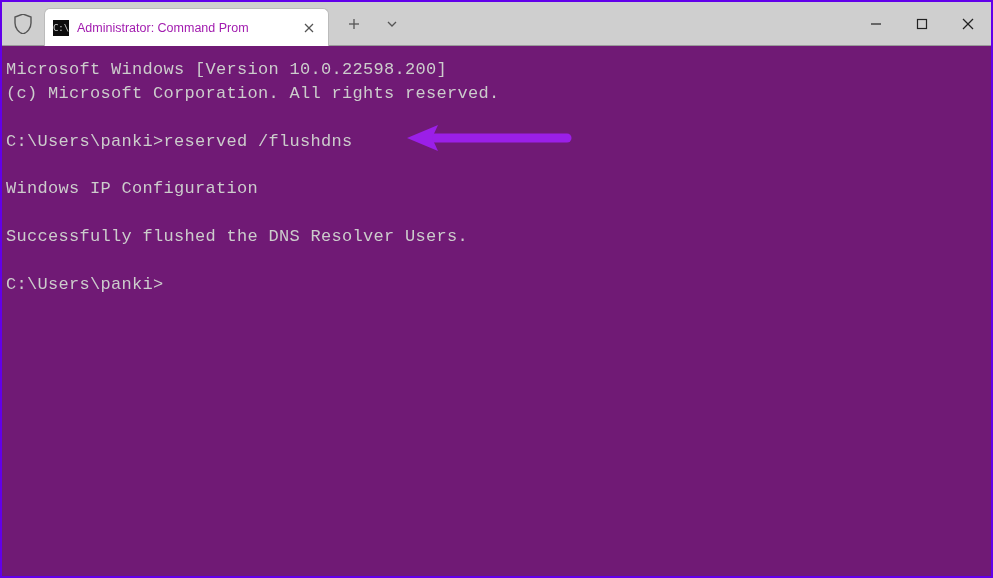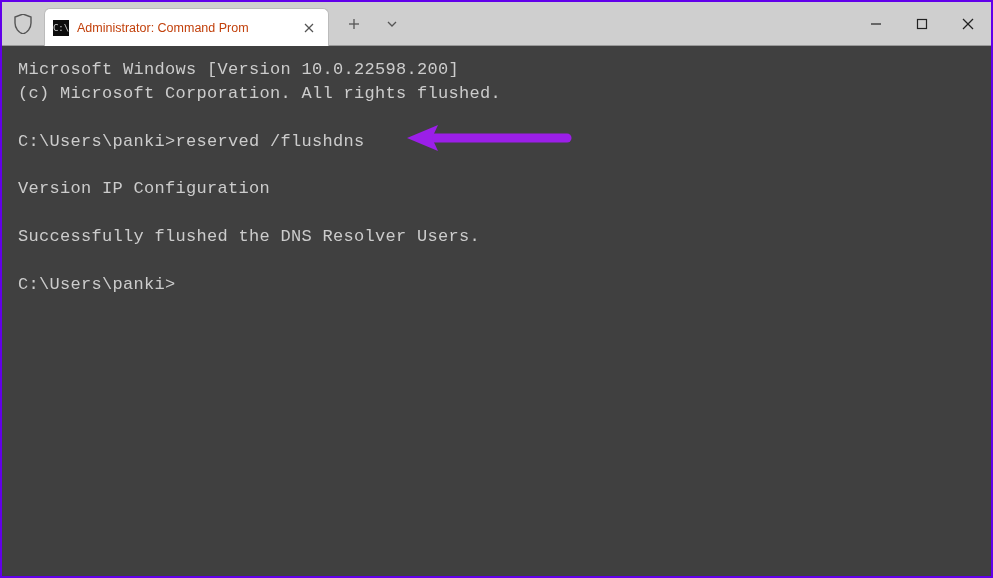--- a/index.html
+++ b/index.html
@@ -52,21 +52,21 @@
       margin-right: 8px;
       display: flex;
       align-items: center;
       justify-content: center;
       font-size: 9px;
       color: #ccc;
       font-family: monospace;
     }
     .tab-title {
       font-size: 12.5px;
-      color: #c2410c;
+      color: #a21caf;
       white-space: nowrap;
       overflow: hidden;
       flex: 1;
     }
     .tab-close {
       width: 18px;
       height: 18px;
       display: flex;
       align-items: center;
       justify-content: center;
@@ -93,22 +93,22 @@
     .win-controls { display: flex; }
     .win-btn {
       width: 46px;
       height: 44px;
       display: flex;
       align-items: center;
       justify-content: center;
     }
     .terminal {
       flex: 1;
-      background: #404040;
-      padding: 12px 16px;
+      background: #701a75;
+      padding: 12px 4px;
       font-family: Consolas, "Courier New", monospace;
       font-size: 17px;
       color: #ccc;
       line-height: 1.4;
       position: relative;
       letter-spacing: 0.3px;
     }
     .line { white-space: pre; }
     .blank { height: 24px; }
     .arrow {
@@ -174,25 +174,25 @@
         <svg width="12" height="12" viewBox="0 0 12 12">
             <line x1="1" y1="1" x2="11" y2="11" stroke="#222" stroke-width="1.2"></line>
             <line x1="11" y1="1" x2="1" y2="11" stroke="#222" stroke-width="1.2"></line>
           </svg>
       </div>
     </div>
   </div>
 
   <div class="terminal">
     <div class="line">Microsoft Windows [Version 10.0.22598.200]</div>
-    <div class="line">(c) Microsoft Corporation. All rights flushed.</div>
+    <div class="line">(c) Microsoft Corporation. All rights reserved.</div>
     <div class="blank"></div>
     <div class="line"><span>C:\Users\panki&gt;</span><span>reserved /flushdns</span></div>
     <div class="blank"></div>
-    <div class="line">Version IP Configuration</div>
+    <div class="line">Windows IP Configuration</div>
     <div class="blank"></div>
     <div class="line">Successfully flushed the DNS Resolver Users.</div>
     <div class="blank"></div>
     <div class="line"><span>C:\Users\panki&gt;</span><span class="cursor-blink"></span></div>
 
     <svg class="arrow" width="170" height="30" viewBox="0 0 170 30">
       <line x1="165" y1="15" x2="30" y2="15" stroke="#9b1fe8" stroke-width="9" stroke-linecap="round"></line>
       <polygon points="5,15 36,2 30,15 36,28" fill="#9b1fe8"></polygon>
     </svg>
   </div>

